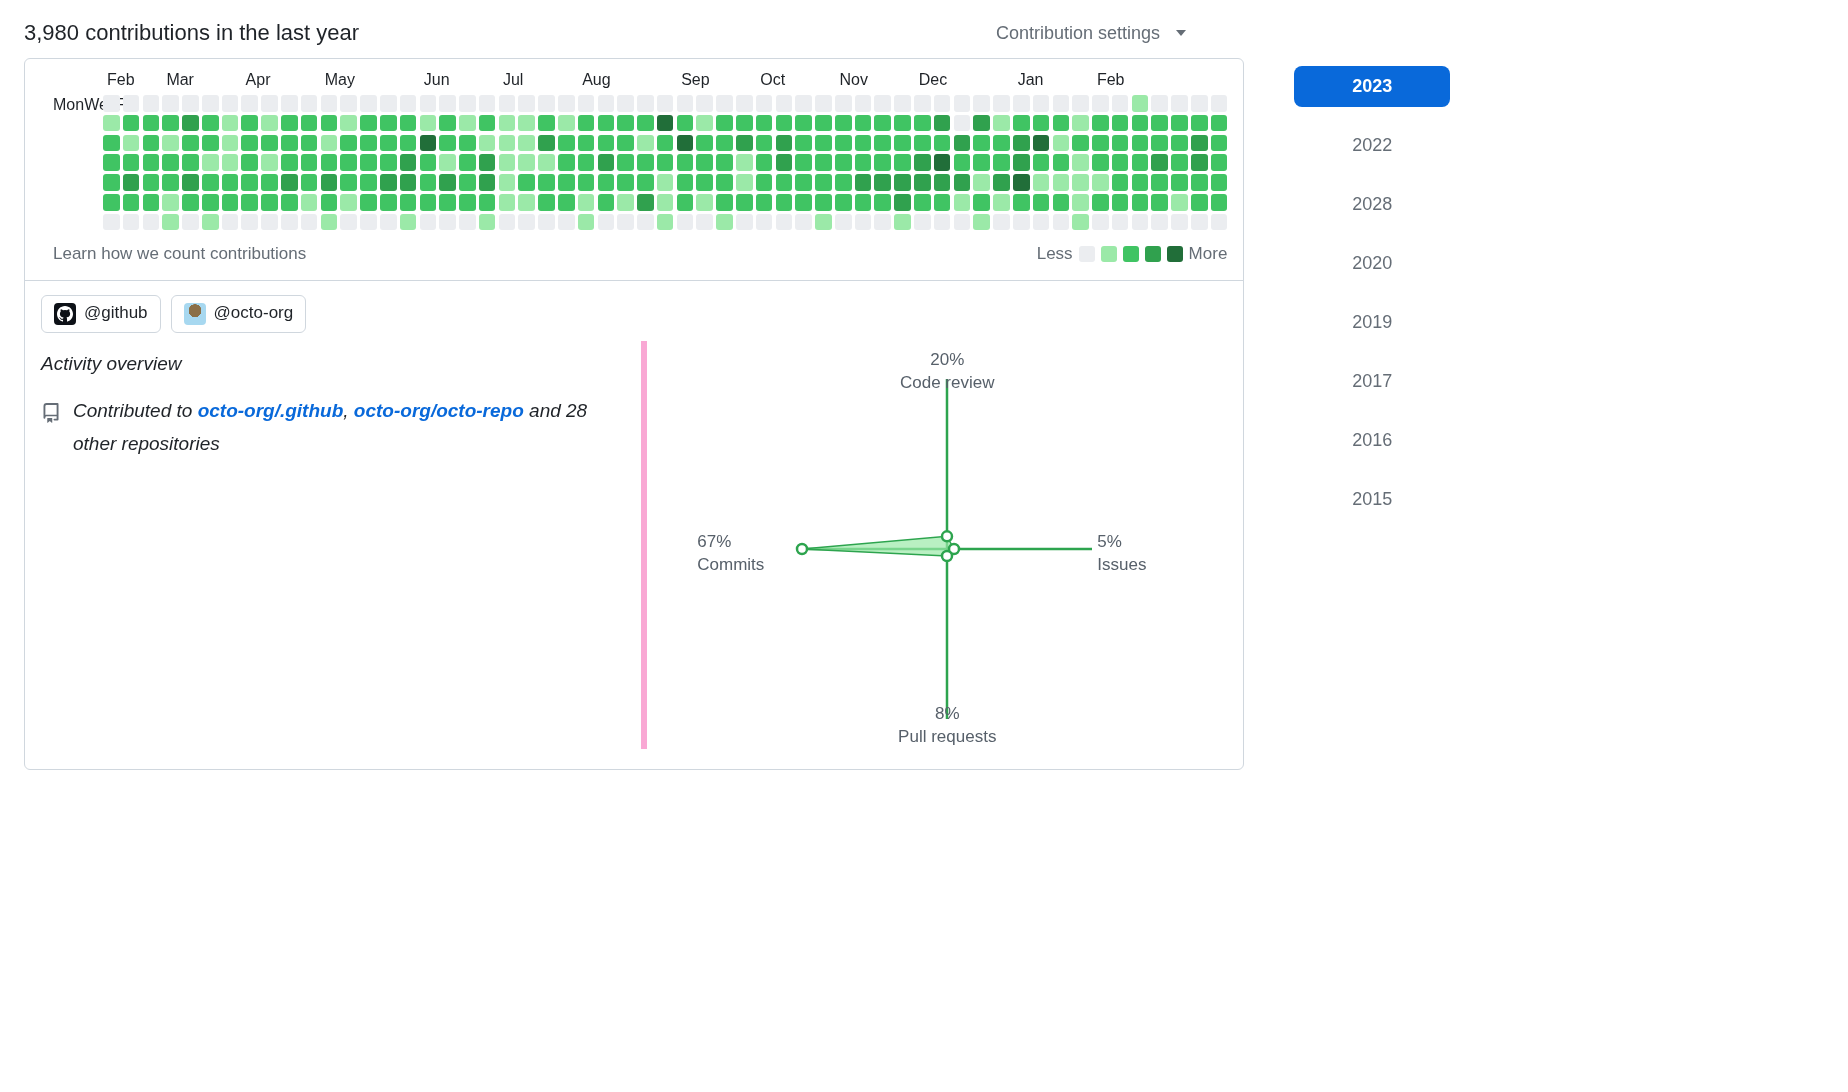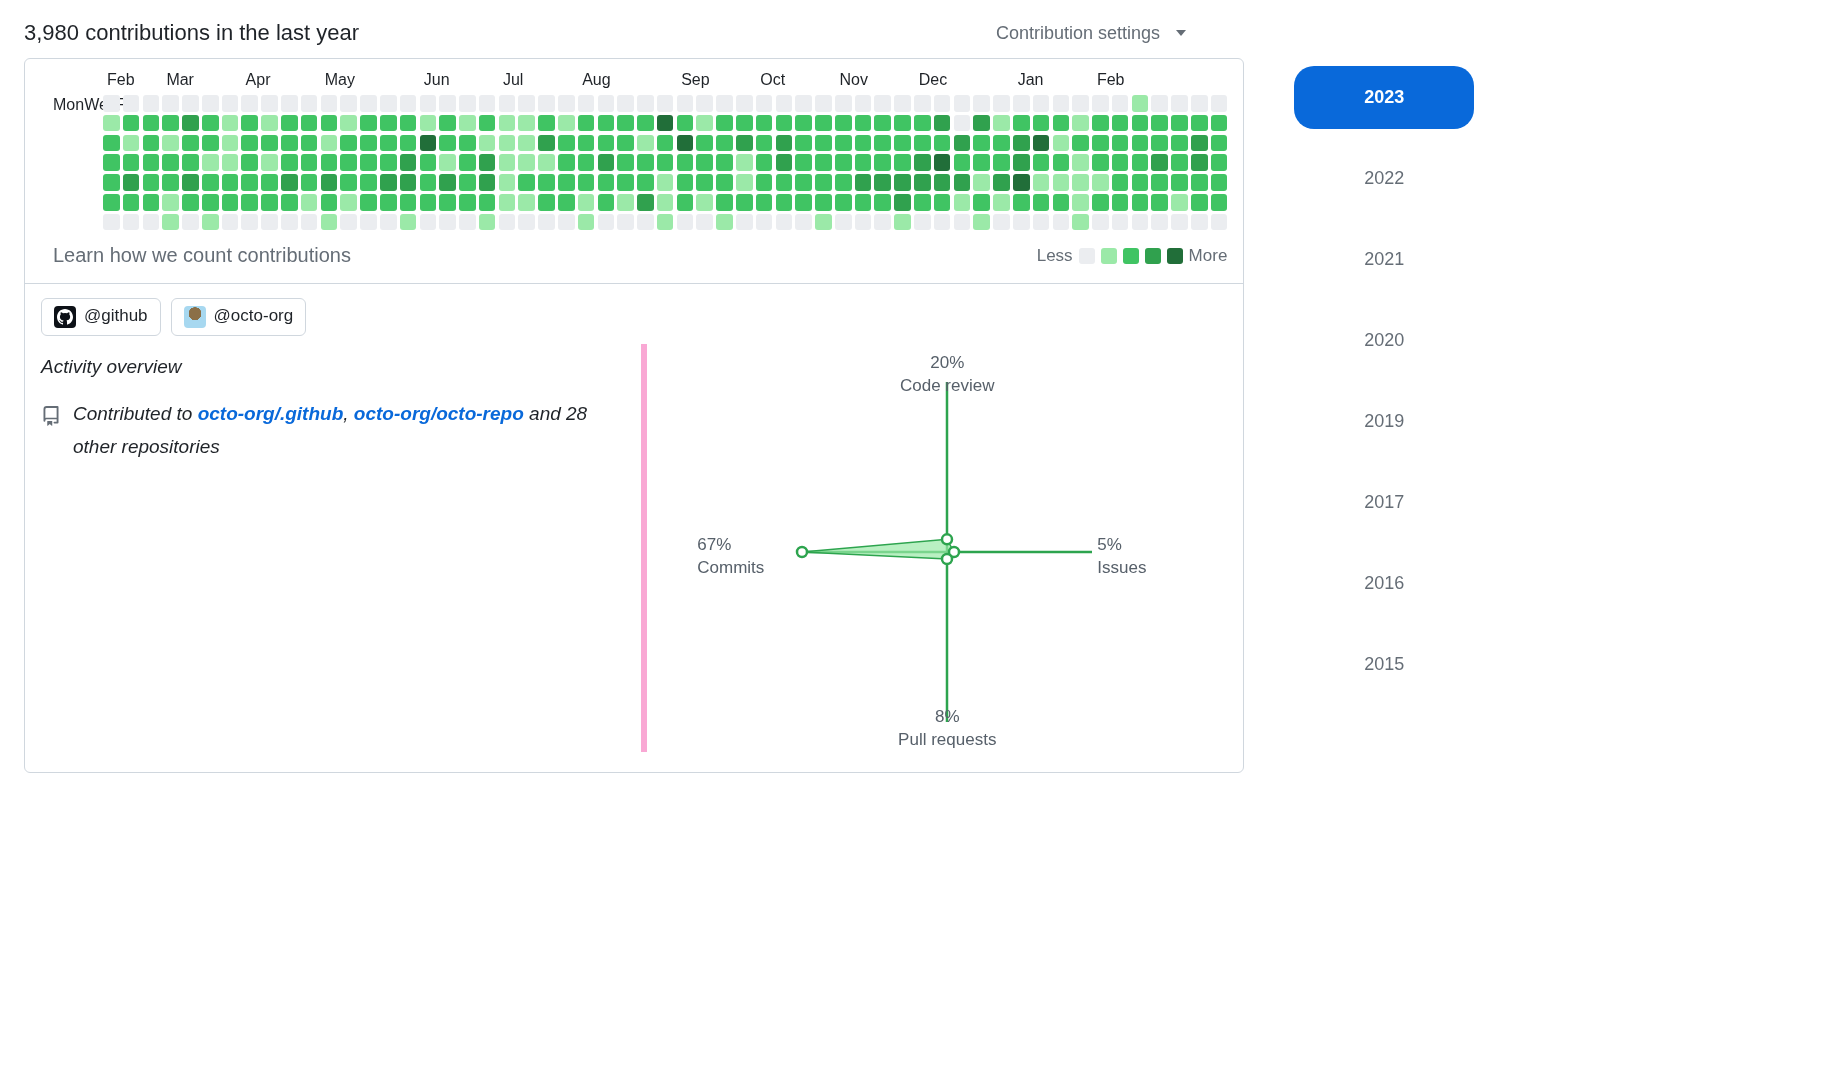--- a/index.html
+++ b/index.html
@@ -19,41 +19,41 @@
   .day-labels span { height:20px; line-height:20px; }
   .grid { display:flex; gap:3.2px; }
   .col { display:flex; flex-direction:column; gap:3.2px; }
   .cell { width:16.6px; height:16.6px; border-radius:3px; }
   .l0 { background:#ebedf0; }
   .l1 { background:#9be9a8; }
   .l2 { background:#40c463; }
   .l3 { background:#30a14e; }
   .l4 { background:#216e39; }
   .below-row { display:flex; justify-content:space-between; align-items:center; margin-top:14px; padding-left:0; }
-  .learn { color:#656d76; font-size:20px; cursor:pointer; }
+  .learn { color:#656d76; font-size:17px; cursor:pointer; }
   .legend { display:flex; align-items:center; gap:6px; color:#656d76; font-size:17px; }
   .legend .sw { width:16px; height:16px; border-radius:3px; }
   .divider { border-top:1px solid #d0d7de; }
   .orgs-row { display:flex; gap:10px; padding:14px 16px 0 16px; }
   .org-chip { display:flex; align-items:flex-start; gap:8px; border:1px solid #d0d7de; border-radius:6px; padding:7px 12px; cursor:pointer; font-size:17px; }
   .org-chip .av { width:22px; height:22px; border-radius:4px; background:#0d1117; display:inline-flex; align-items:center; justify-content:center; }
   .av svg { width:16px; height:16px; fill:#fff; }
   .av2 { width:22px; height:22px; display:inline-block; background: radial-gradient(circle at 50% 35%, #8b6f47 35%, transparent 36%), linear-gradient(#a7d8f0, #a7d8f0); border-radius:4px; position:relative; }
   .act-row { display:flex; padding: 8px 16px 20px 16px; }
   .act-left { flex:1; padding-right:20px; border-right:6px solid #f9a8d4; padding-top:12px;font-style:italic; }
   .act-title { font-size:19px; font-weight:400; margin-bottom:20px; }
   .contrib-line { display:flex; gap:12px; align-items:flex-start; font-size:19px; line-height:1.7; }
   .contrib-line .ricon { flex:0 0 20px; margin-top:6px; }
   .contrib-line a { color:#0969da; text-decoration:none; font-weight:600; }
   .act-right { flex:1; display:flex; align-items:center; justify-content:center; padding:8px 0 0 0; }
   .radar { position:relative; width:480px; height:400px; }
   .radar svg { position:absolute; left:0; top:0; }
   .rlabel { position:absolute; font-size:17px; color:#57606a; text-align:center; line-height:1.35; }
   .years { display:flex; flex-direction:column; gap:18px; padding-top:8px; }
-  .year { width:180px; text-align:center; padding:21px 0; border-radius:20px; font-size:18px; color:#656d76; cursor:pointer; }
+  .year { width:156px; text-align:center; padding:10px 0; border-radius:8px; font-size:18px; color:#656d76; cursor:pointer; }
   .year.active { background:#0969da; color:#fff; font-weight:600; }
 </style>
 </head>
 <body>
 
 <div class="top-row">
   <h2 class="title">3,980 contributions in the last year</h2>
   <div class="settings">
     <span>Contribution settings</span>
     <span class="caret"></span>
@@ -678,20 +678,20 @@
             </div>
           </div>
         </div>
       </div>
     </div>
   </div>
 
   <div class="years" id="years">
       <div class="year active">2023</div>
       <div class="year">2022</div>
-      <div class="year">2021</div>
+      <div class="year">2028</div>
       <div class="year">2020</div>
       <div class="year">2019</div>
       <div class="year">2017</div>
       <div class="year">2016</div>
       <div class="year">2015</div>
     </div>
 </div>
 
 </body></html>

